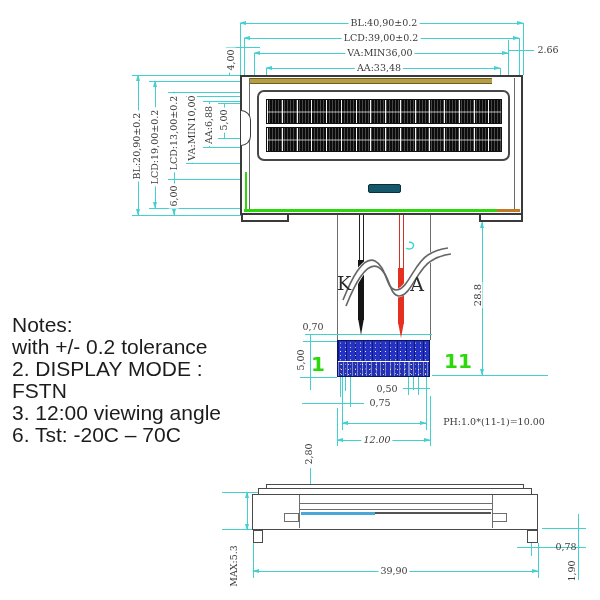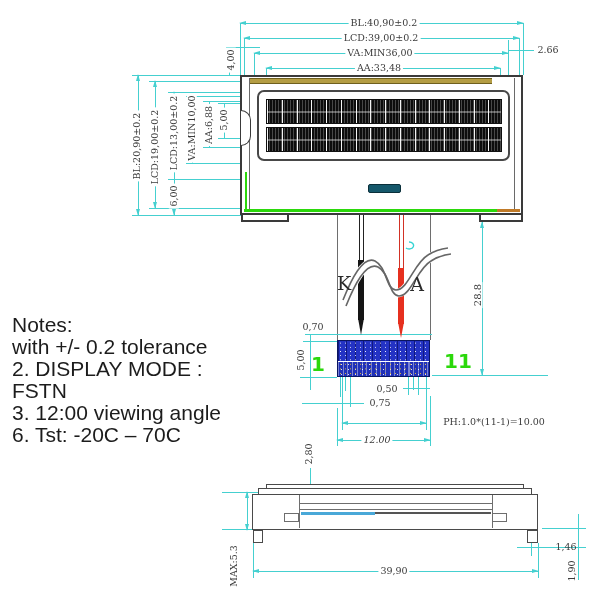--- a/index.html
+++ b/index.html
@@ -253,17 +253,17 @@
     <div class="dlab green nobg" style="left:458px;top:361px;">11</div>
 
     <div class="dlab" style="left:387px;top:389px;">0,50</div>
     <div class="dlab" style="left:380px;top:403px;">0,75</div>
     <div class="dlab nobg" style="left:494px;top:422px;">PH:1.0*(11-1)=10.00</div>
     <div class="dlab it" style="left:365px;top:440px;margin-left:12px;">12.00</div>
 
     <div class="dlab rot nobg" style="left:309px;top:454px;">2,80</div>
     <div class="dlab rot nobg" style="left:234px;top:566px;">MAX:5.3</div>
     <div class="dlab" style="left:394px;top:571px;">39,90</div>
-    <div class="dlab nobg" style="left:566px;top:547px;">1,46</div>
+    <div class="dlab nobg" style="left:566px;top:547px;">0,78</div>
     <div class="dlab rot nobg" style="left:572px;top:571px;">1,90</div>
   </div>
 
 </div>
 
 </body></html>

